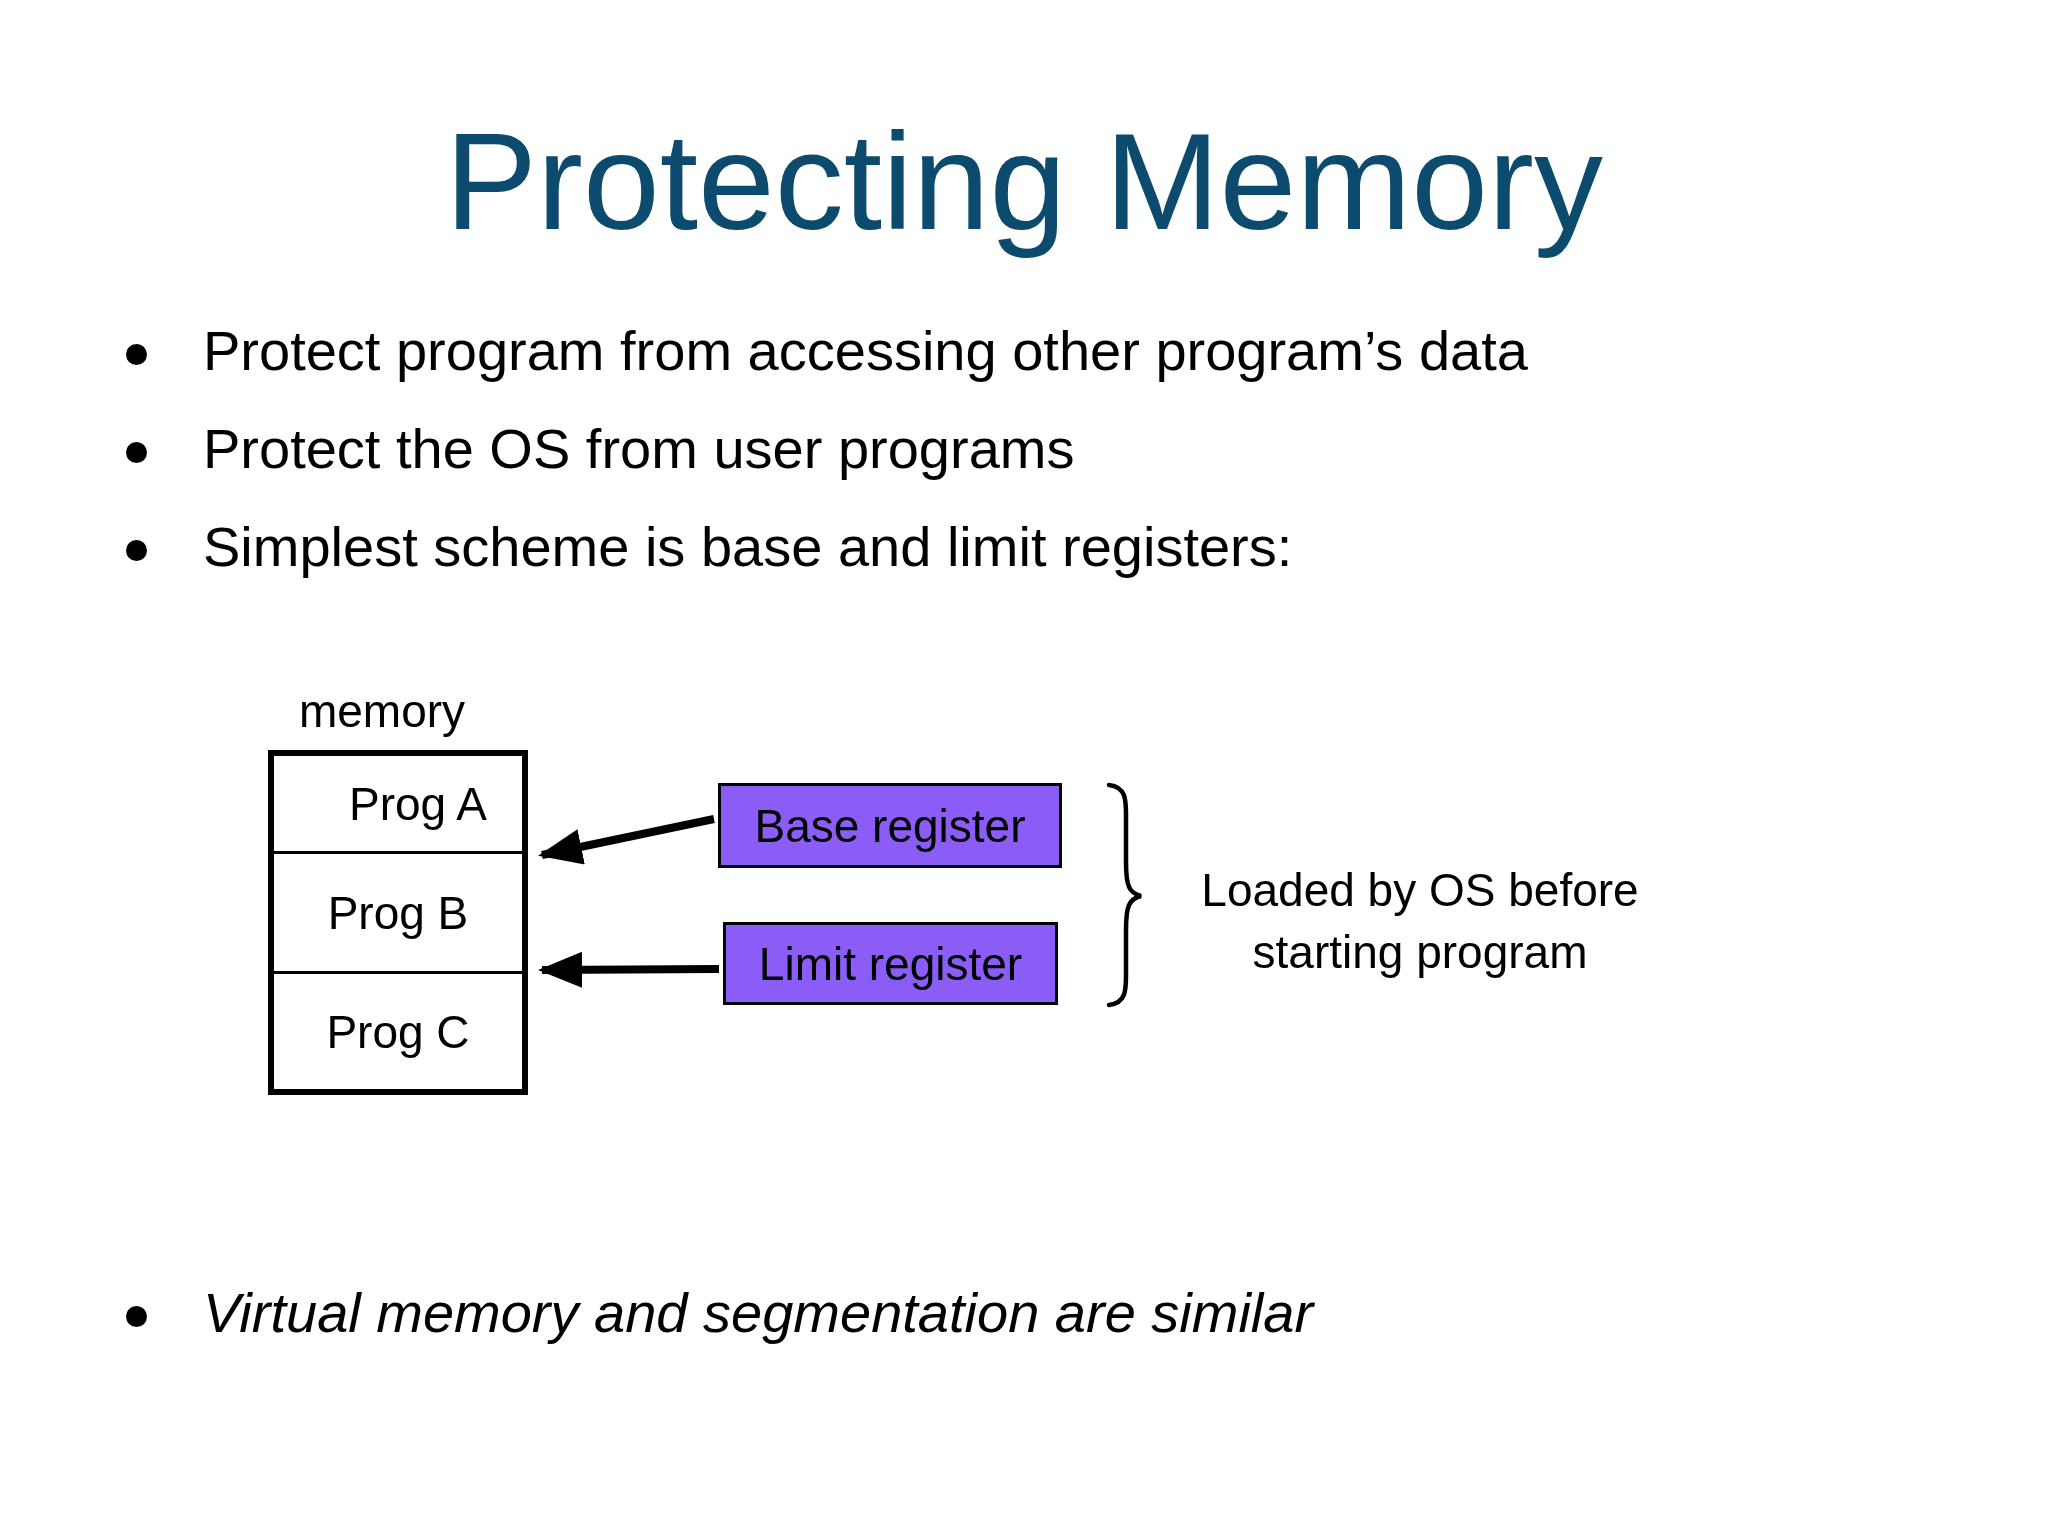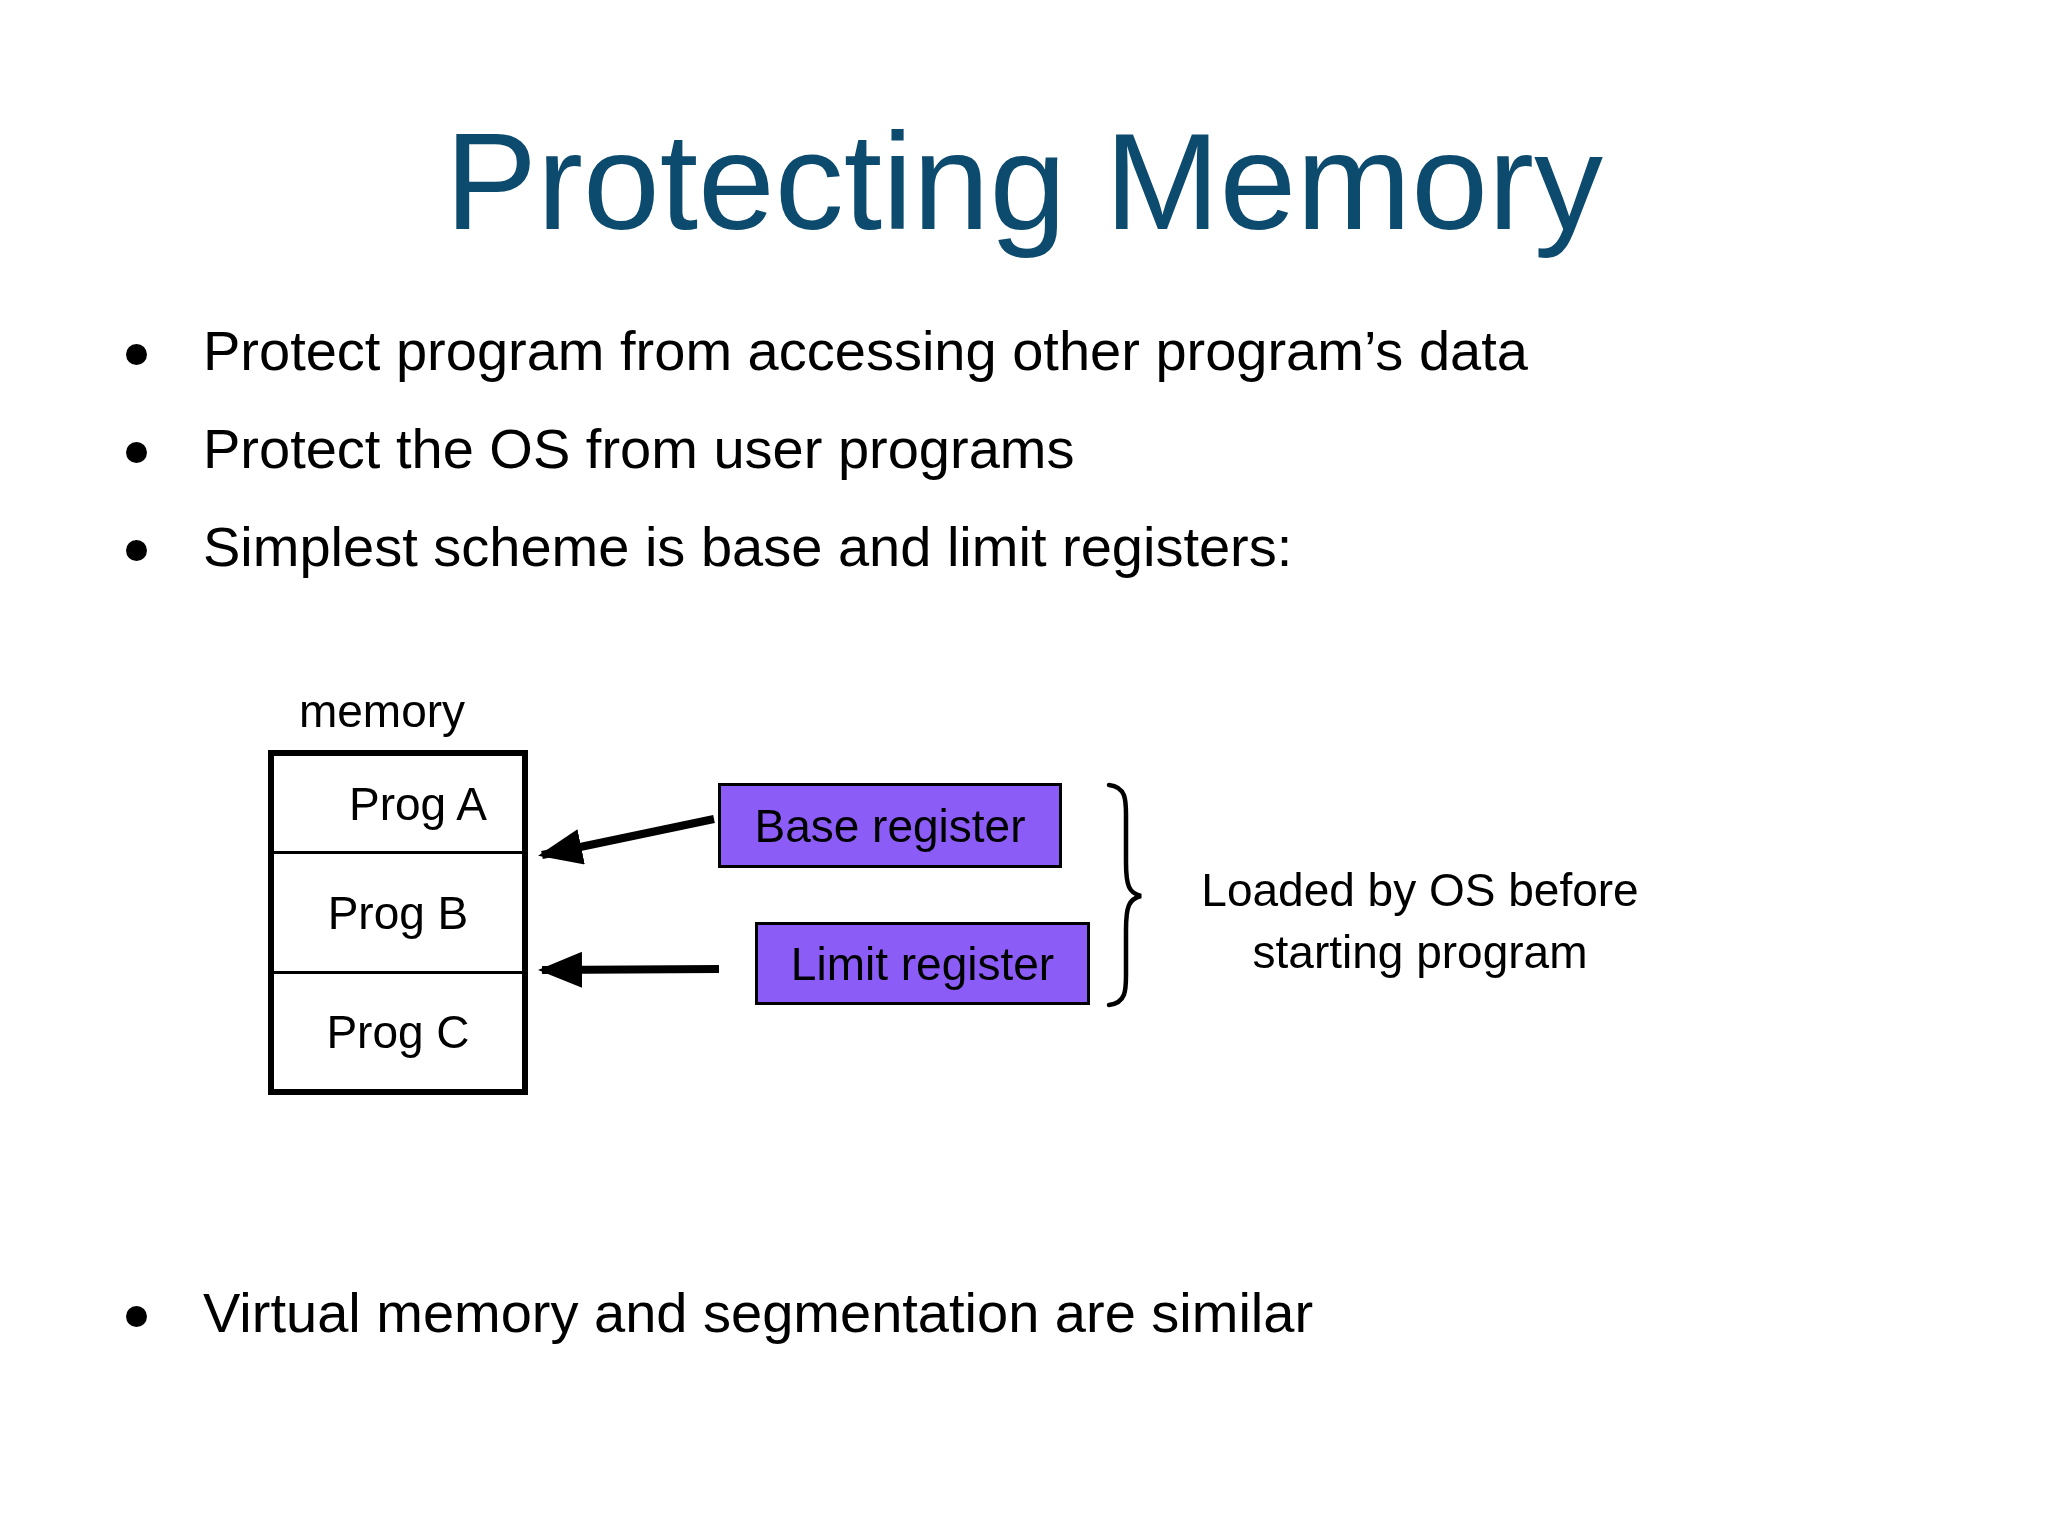--- a/index.html
+++ b/index.html
@@ -42,21 +42,21 @@
     width: 21px;
     height: 21px;
     margin-top: 26px;
     margin-right: 56px;
     border-radius: 50%;
     background: #000000;
   }
   .b1 { top: 318px; }
   .b2 { top: 416px; }
   .b3 { top: 514px; }
-  .b4 { top: 1280px; }
+  .b4 { top: 1280px; font-style: italic; }
 
   .memory-label {
     position: absolute;
     left: 252px;
     top: 688px;
     width: 260px;
     text-align: center;
     font-size: 46px;
     line-height: 1;
     white-space: nowrap;
@@ -100,21 +100,20 @@
     left: 718px;
     top: 783px;
     width: 344px;
     height: 85px;
   }
   .limit-register {
     left: 723px;
     top: 922px;
     width: 335px;
     height: 83px;
-    margin-left: 32px;
   }
   .diagram-svg {
     position: absolute;
     left: 0;
     top: 0;
     width: 2048px;
     height: 1536px;
     pointer-events: none;
   }
   .brace-caption {

